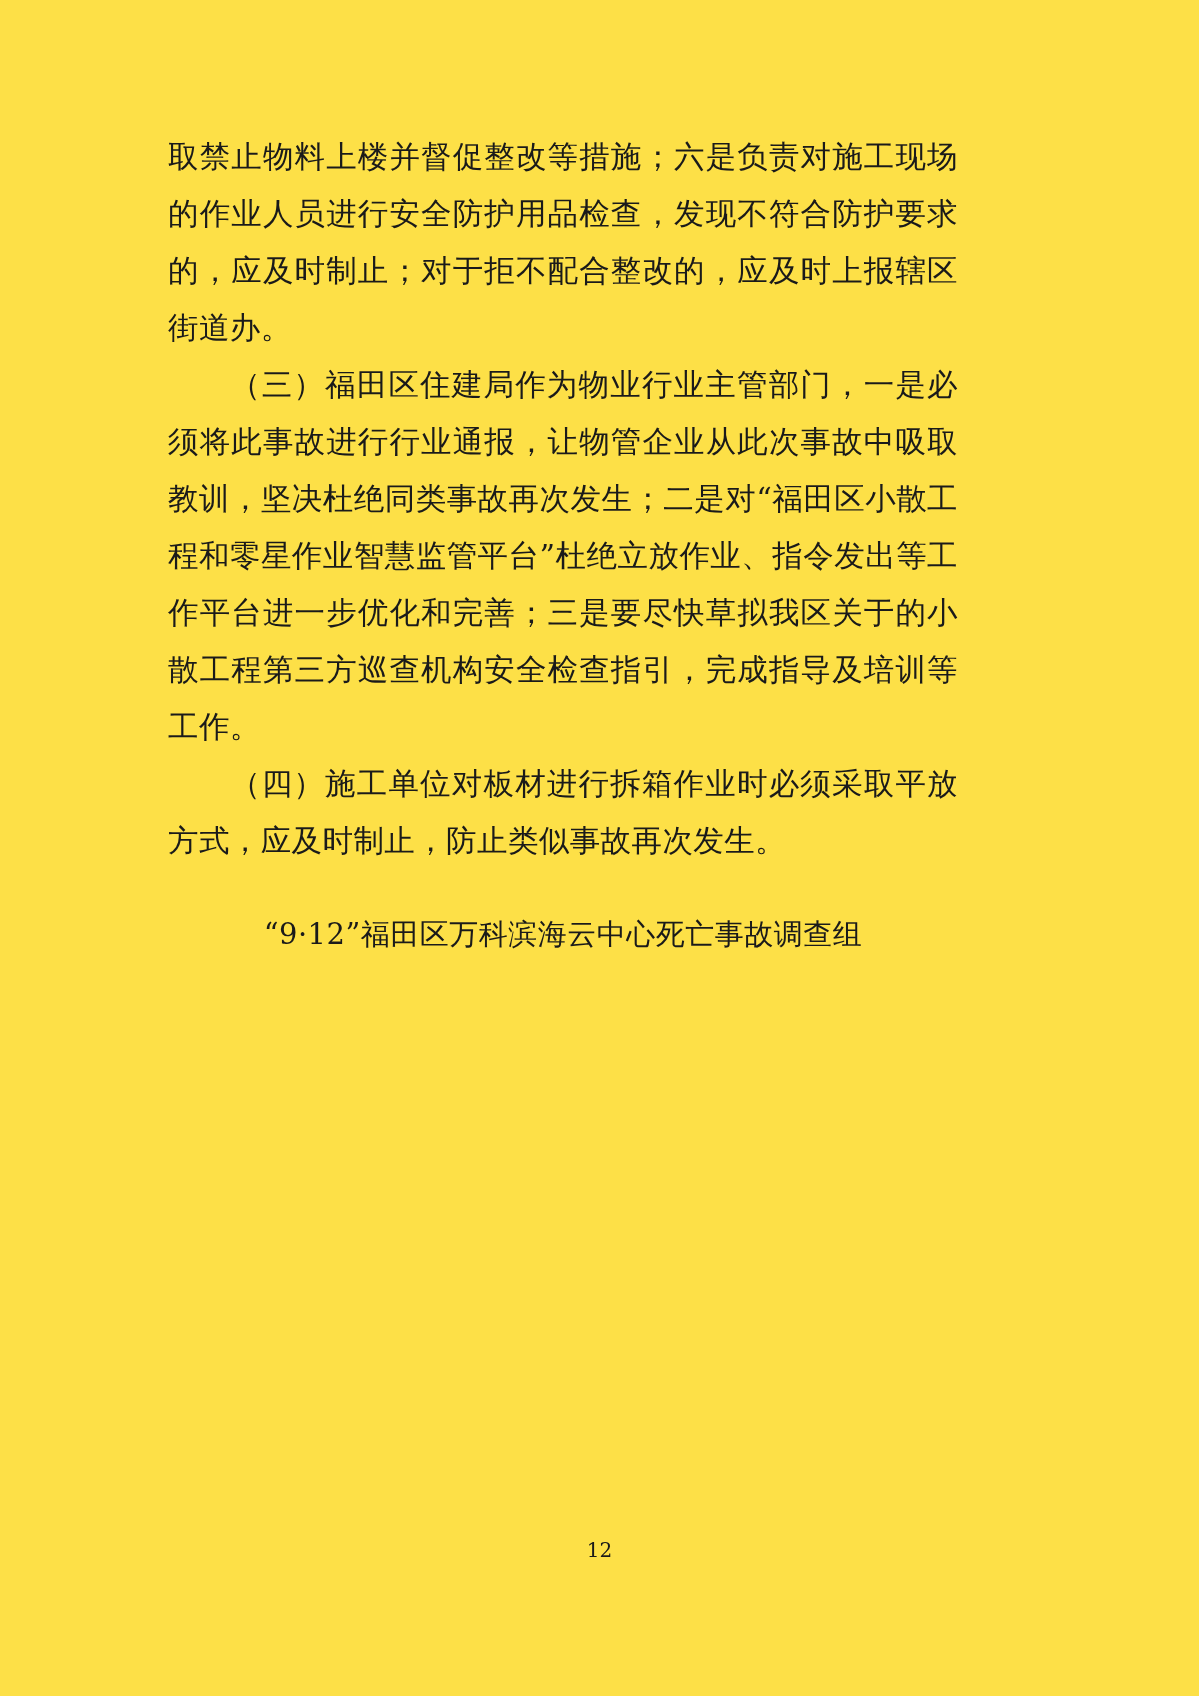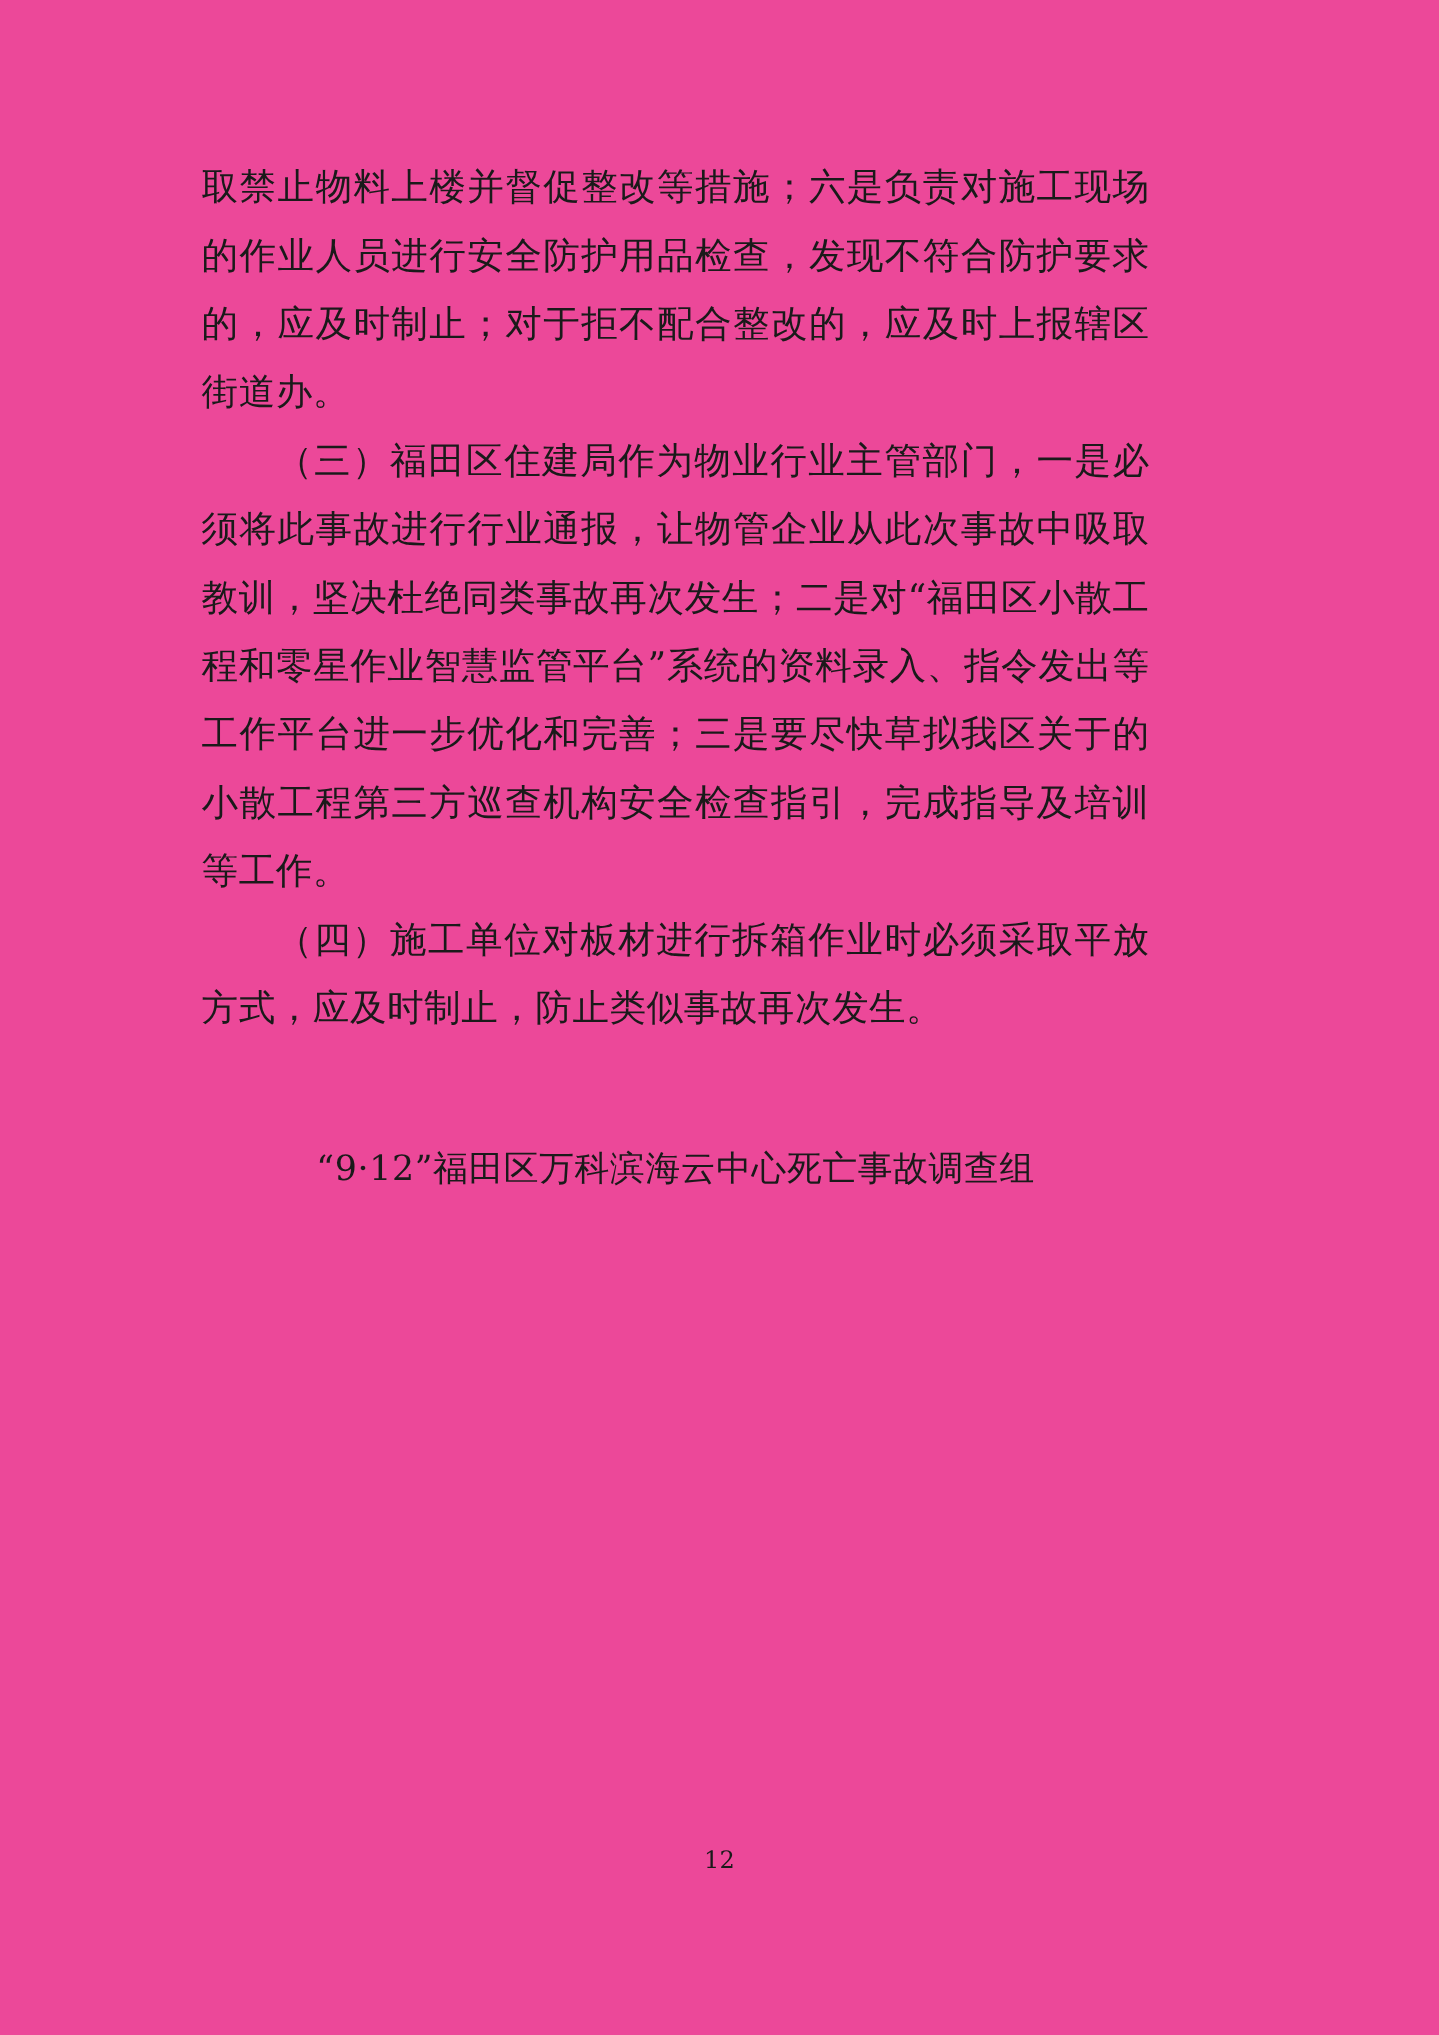--- a/index.html
+++ b/index.html
@@ -4,21 +4,21 @@
 <style>
   html, body {
     margin: 0;
     padding: 0;
     background: #ffffff;
   }
   .page {
     position: relative;
     width: 1199px;
     height: 1696px;
-    background: #ec4899;
+    background: #fde047;
     margin: 0 auto;
     overflow: hidden;
     font-family: "DejaVu Serif", "Liberation Serif", serif;
     color: #1a1a1a;
   }
   .content {
     position: absolute;
     left: 168px;
     top: 128px;
     width: 790px;
@@ -31,21 +31,21 @@
     text-justify: inter-ideograph;
     margin: 0 0 0 0;
     word-break: break-all;
   }
   .indent {
     text-indent: 62px;
   }
   .signature-block {
     position: absolute;
     left: 168px;
-    top: 946px;
+    top: 907px;
     width: 790px;
   }
   .sig-line {
     font-size: 29px;
     line-height: 54px;
     text-align: center;
     letter-spacing: 0.5px;
   }
   .sig-line.date {
     padding-left: 40px;
@@ -61,21 +61,21 @@
     color: #1a1a1a;
   }
 </style>
 </head>
 <body>
 
 <div class="page">
 
   <div class="content">
     <p class="para">取禁止物料上楼并督促整改等措施；六是负责对施工现场的作业人员进行安全防护用品检查，发现不符合防护要求的，应及时制止；对于拒不配合整改的，应及时上报辖区街道办。</p>
-    <p class="para indent">（三）福田区住建局作为物业行业主管部门，一是必须将此事故进行行业通报，让物管企业从此次事故中吸取教训，坚决杜绝同类事故再次发生；二是对“福田区小散工程和零星作业智慧监管平台”系统的资料录入、指令发出等工作平台进一步优化和完善；三是要尽快草拟我区关于的小散工程第三方巡查机构安全检查指引，完成指导及培训等工作。</p>
+    <p class="para indent">（三）福田区住建局作为物业行业主管部门，一是必须将此事故进行行业通报，让物管企业从此次事故中吸取教训，坚决杜绝同类事故再次发生；二是对“福田区小散工程和零星作业智慧监管平台”杜绝立放作业、指令发出等工作平台进一步优化和完善；三是要尽快草拟我区关于的小散工程第三方巡查机构安全检查指引，完成指导及培训等工作。</p>
     <p class="para indent">（四）施工单位对板材进行拆箱作业时必须采取平放方式，应及时制止，防止类似事故再次发生。</p>
   </div>
 
   <div class="signature-block">
     <div class="sig-line">“9·12”福田区万科滨海云中心死亡事故调查组</div>
   </div>
 
   <div class="page-number">12</div>
 
 </div>

